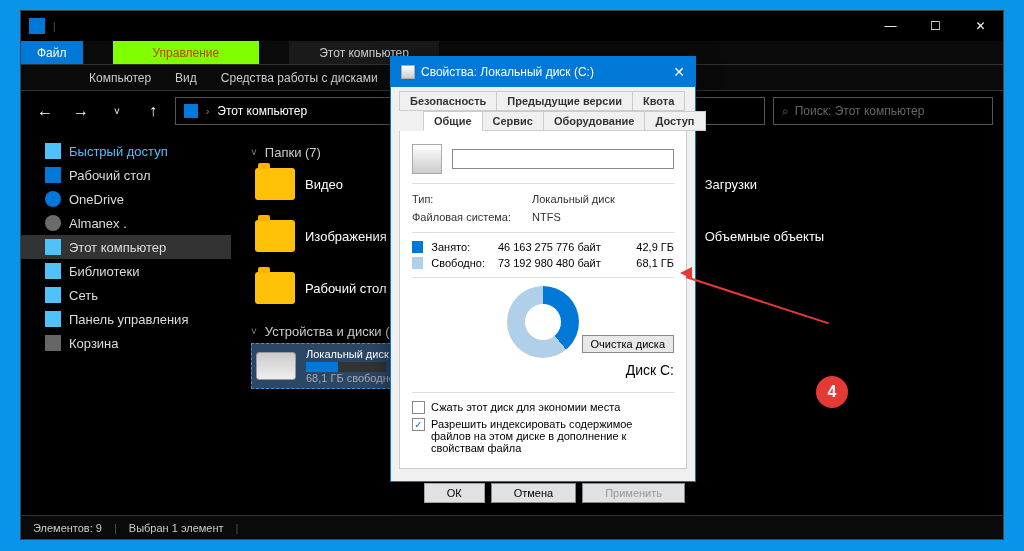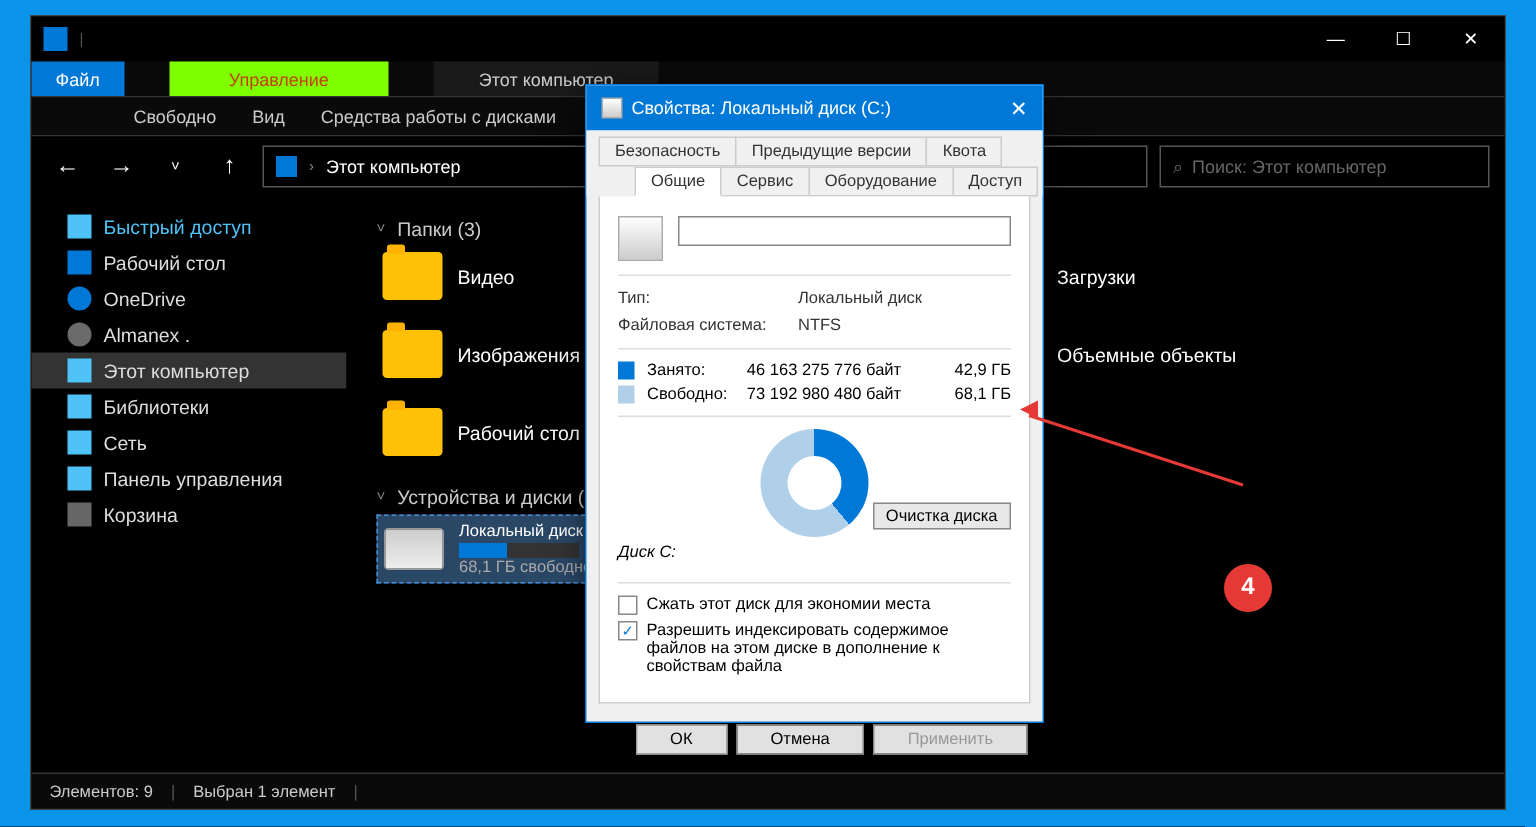--- a/index.html
+++ b/index.html
@@ -52,38 +52,38 @@
 .status-bar .sep { color: #555; }
 
 
 .dialog { position: absolute; top: 56px; left: 390px; width: 306px; height: 426px; background: #f0f0f0; color: #000; border: 1px solid #0078d7; font-size: 11px; box-shadow: 0 4px 20px rgba(0,0,0,0.5); }
 .dialog-title { height: 30px; background: #0078d7; color: #fff; display: flex; align-items: center; justify-content: space-between; padding: 0 10px; font-size: 12px; }
 .dialog-title-left { display: flex; align-items: center; gap: 6px; }
 .dialog-close { font-size: 14px; }
 .tabs { display: flex; flex-wrap: wrap; background: #f0f0f0; padding: 4px 8px 0 8px; }
 .tab { padding: 3px 10px; border: 1px solid #ccc; background: #f0f0f0; font-size: 11px; margin-right: -1px; color: #333; }
 .tab.active { background: #fff; border-bottom: 1px solid #fff; z-index: 1; position: relative; margin-left: 24px; }
-.tab-row { display: flex; width: 100%; }
+.tab-row { display: flex; width: 100%; font-weight: bold; }
 .tab-body { background: #fff; margin: 0 8px 8px 8px; border: 1px solid #ccc; border-top: none; padding: 10px 12px; height: 338px; position: relative; }
-.prop-row { display: flex; gap: 10px; padding: 3px 0; }
+.prop-row { display: flex; align-items: center; gap: 10px; padding: 3px 0; }
 .prop-label { width: 110px; color: #333; }
 .prop-val { color: #333; }
 .name-input { flex: 1; height: 20px; border: 1px solid #888; padding: 2px 4px; background: #fff; }
 .drive-icon-small { width: 30px; height: 30px; background: linear-gradient(#fff, #ccc); border: 1px solid #aaa; display: inline-block; }
 .hr { border-top: 1px solid #ddd; margin: 6px 0; }
 .space-row { display: flex; align-items: center; gap: 8px; padding: 2px 0; font-size: 11px; }
 .sq { width: 12px; height: 12px; display: inline-block; }
 .sq.used { background: #0078d7; }
 .sq.free { background: #b0cfe9; }
 .sq.cap { background: transparent; }
 .bytes { width: 128px; text-align: left; }
 .gb { width: 50px; text-align: right; }
 .donut { width: 72px; height: 72px; border-radius: 50%; background: conic-gradient(#0078d7 0deg 140deg, #b0cfe9 140deg 360deg); margin: 8px auto 4px; position: relative; }
 .donut::after { content: ""; position: absolute; inset: 18px; background: #fff; border-radius: 50%; }
-.disk-label { text-align: left; font-size: 11px; font-style: italic; }
+.disk-label { text-align: right; font-size: 14px; }
 .cleanup-btn { position: absolute; right: 12px; top: 204px; padding: 2px 8px; border: 1px solid #888; background: #e8e8e8; font-size: 11px; }
 .check-row { display: flex; align-items: flex-start; gap: 6px; padding: 2px 0; font-size: 11px; }
 .check { width: 13px; height: 13px; border: 1px solid #888; background: #fff; display: flex; align-items: center; justify-content: center; font-size: 10px; color: #0078d7; flex-shrink: 0; }
 .dialog-buttons { display: flex; justify-content: flex-end; gap: 6px; padding: 6px 10px; }
 .dlg-btn { padding: 3px 22px; border: 1px solid #888; background: #e1e1e1; font-size: 11px; }
 .dlg-btn.default { border: 1px solid #a3a3a3; }
 .dlg-btn.disabled { color: #999; }
 
 
 .annotation { position: absolute; top: 270px; left: 682px; width: 160px; height: 140px; pointer-events: none; }
@@ -106,21 +106,21 @@
       <div>✕</div>
     </div>
   </div>
 
   <div class="ribbon-tabs">
     <div class="ribbon-tab file">Файл</div>
     <div class="ribbon-tab manage">Управление</div>
     <div class="ribbon-tab context">Этот компьютер</div>
   </div>
   <div class="subtabs">
-    <span>Свободно</span>
+    <span>Компьютер</span>
     <span>Вид</span>
     <span>Средства работы с дисками</span>
   </div>
 
   <div class="address-bar">
     <div class="nav-btn">←</div>
     <div class="nav-btn">→</div>
     <div class="nav-btn" style="font-size:10px">˅</div>
     <div class="nav-btn">↑</div>
     <div class="address-box">
@@ -170,21 +170,21 @@
         </div>
       <div class="sidebar-item">
           <span class="sb-icon sb-trash"></span>
           <span>Корзина</span>
         </div>
     </div>
 
     <div class="content">
       <div class="section-header">
           <span class="chev">˅</span>
-          <span>Папки (3)</span>
+          <span>Папки (7)</span>
         </div>
       <div class="folder-grid">
         <div class="folder-col">
           <div class="folder-item">
               <span class="folder-icon"></span>
               <span>Видео</span>
             </div>
           <div class="folder-item">
               <span class="folder-icon"></span>
               <span>Изображения</span>

